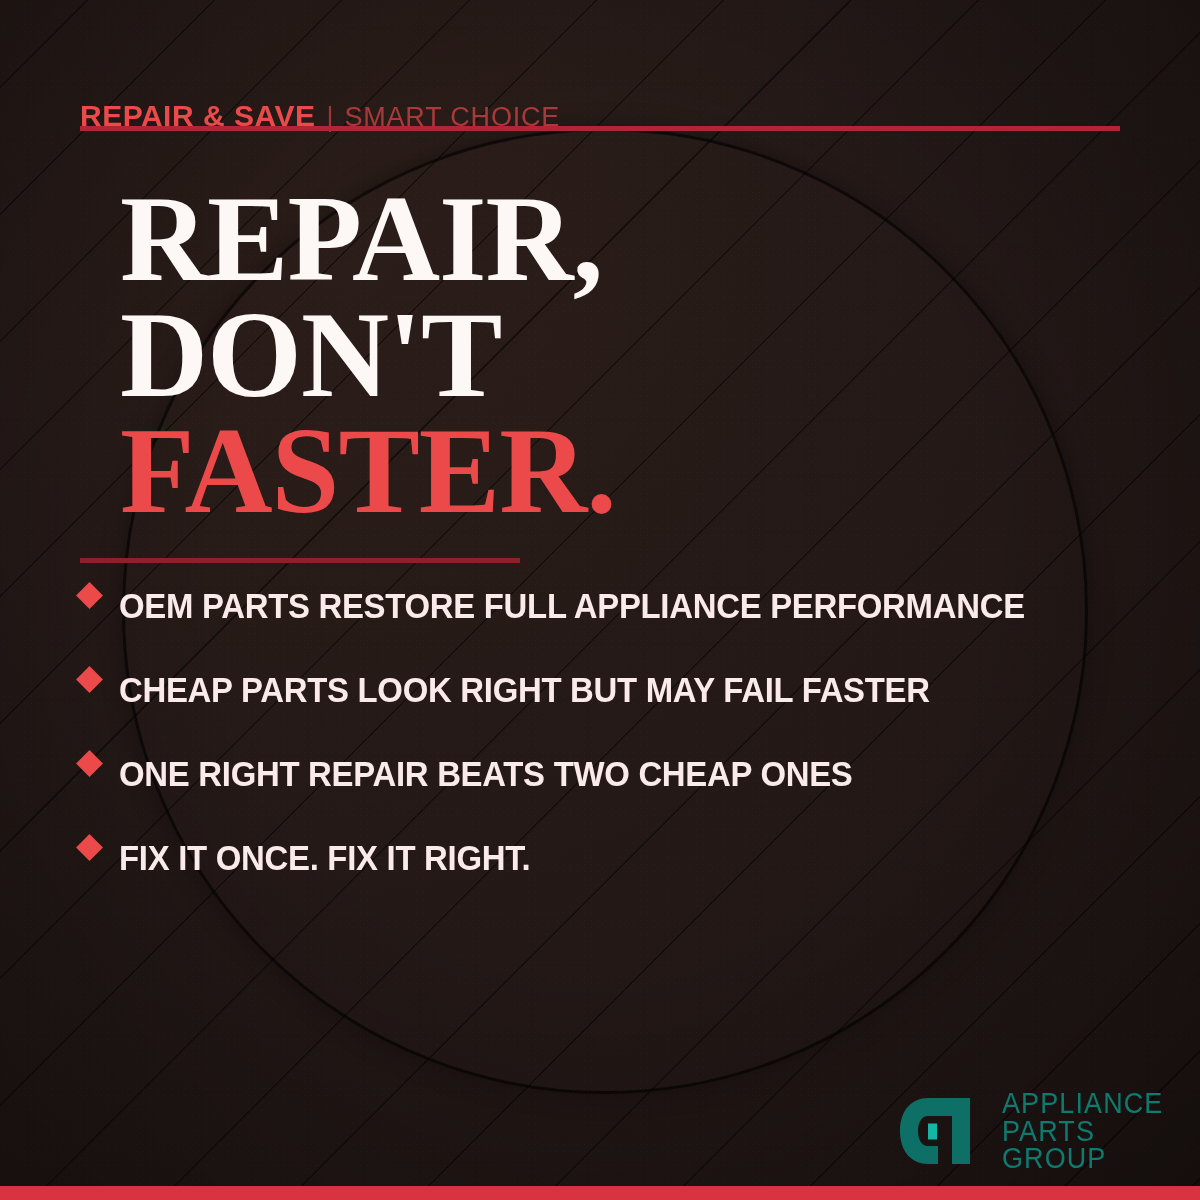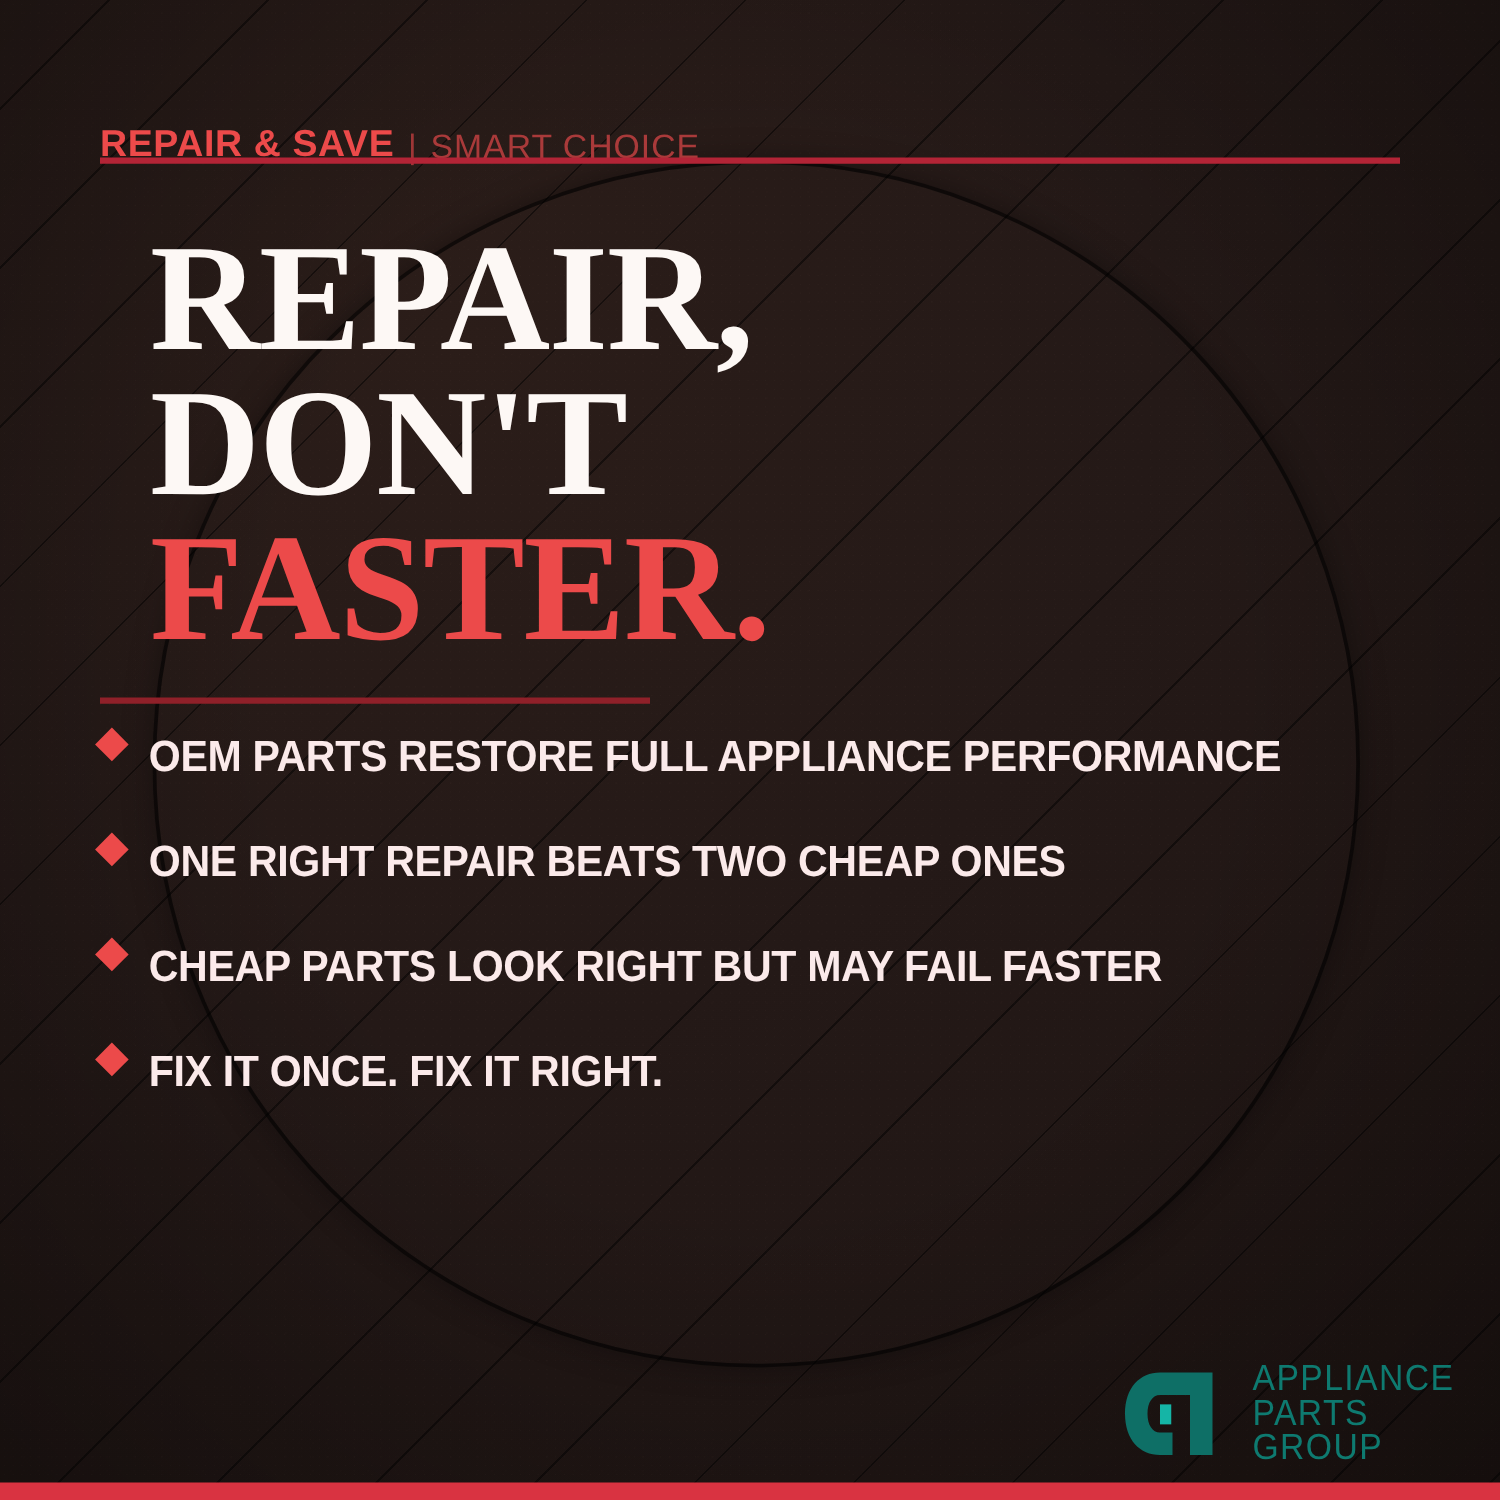--- a/index.html
+++ b/index.html
@@ -237,26 +237,26 @@
 
     <div class="bullets">
 
       <div class="bullet-row">
         <span class="bullet-mark"></span>
         <span class="bullet-text">OEM PARTS RESTORE FULL APPLIANCE PERFORMANCE</span>
       </div>
 
       <div class="bullet-row">
         <span class="bullet-mark"></span>
+        <span class="bullet-text">CHEAP PARTS LOOK RIGHT BUT MAY FAIL FASTER</span>
+      </div>
+
+      <div class="bullet-row">
+        <span class="bullet-mark"></span>
         <span class="bullet-text">ONE RIGHT REPAIR BEATS TWO CHEAP ONES</span>
-      </div>
-
-      <div class="bullet-row">
-        <span class="bullet-mark"></span>
-        <span class="bullet-text">CHEAP PARTS LOOK RIGHT BUT MAY FAIL FASTER</span>
       </div>
 
       <div class="bullet-row">
         <span class="bullet-mark"></span>
         <span class="bullet-text">FIX IT ONCE. FIX IT RIGHT.</span>
       </div>
 
     </div>
 
     <div class="logo">

